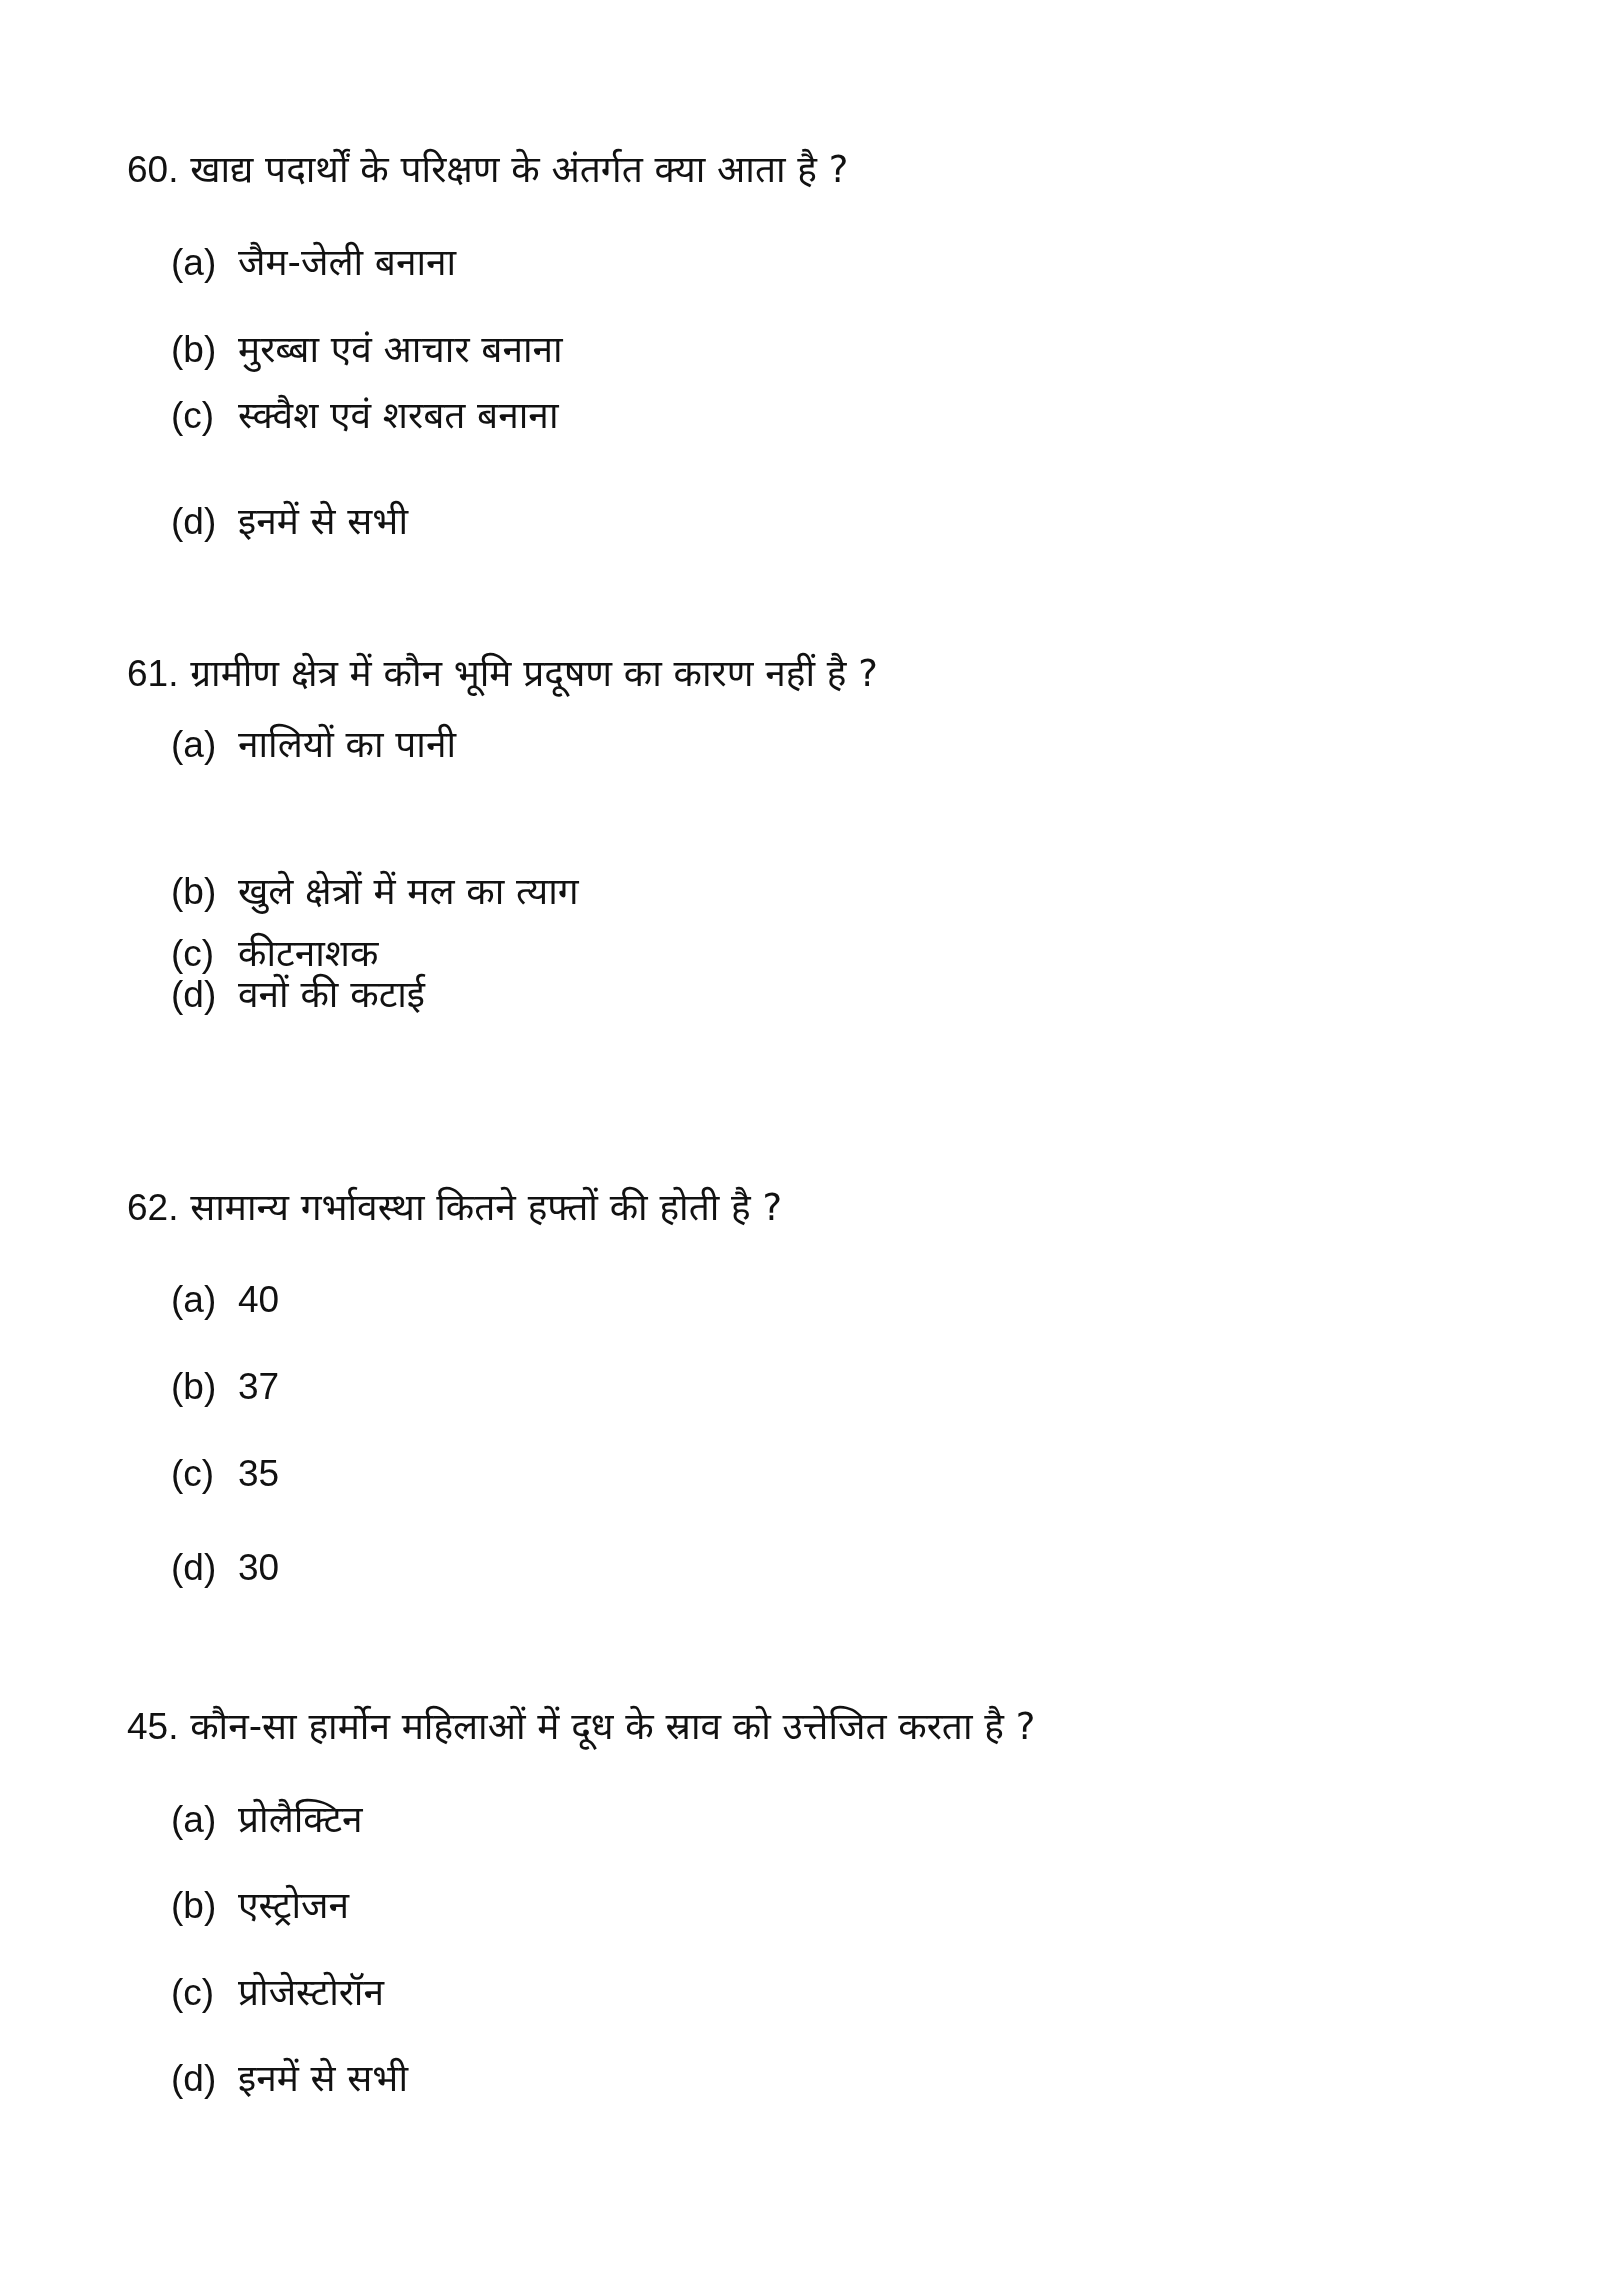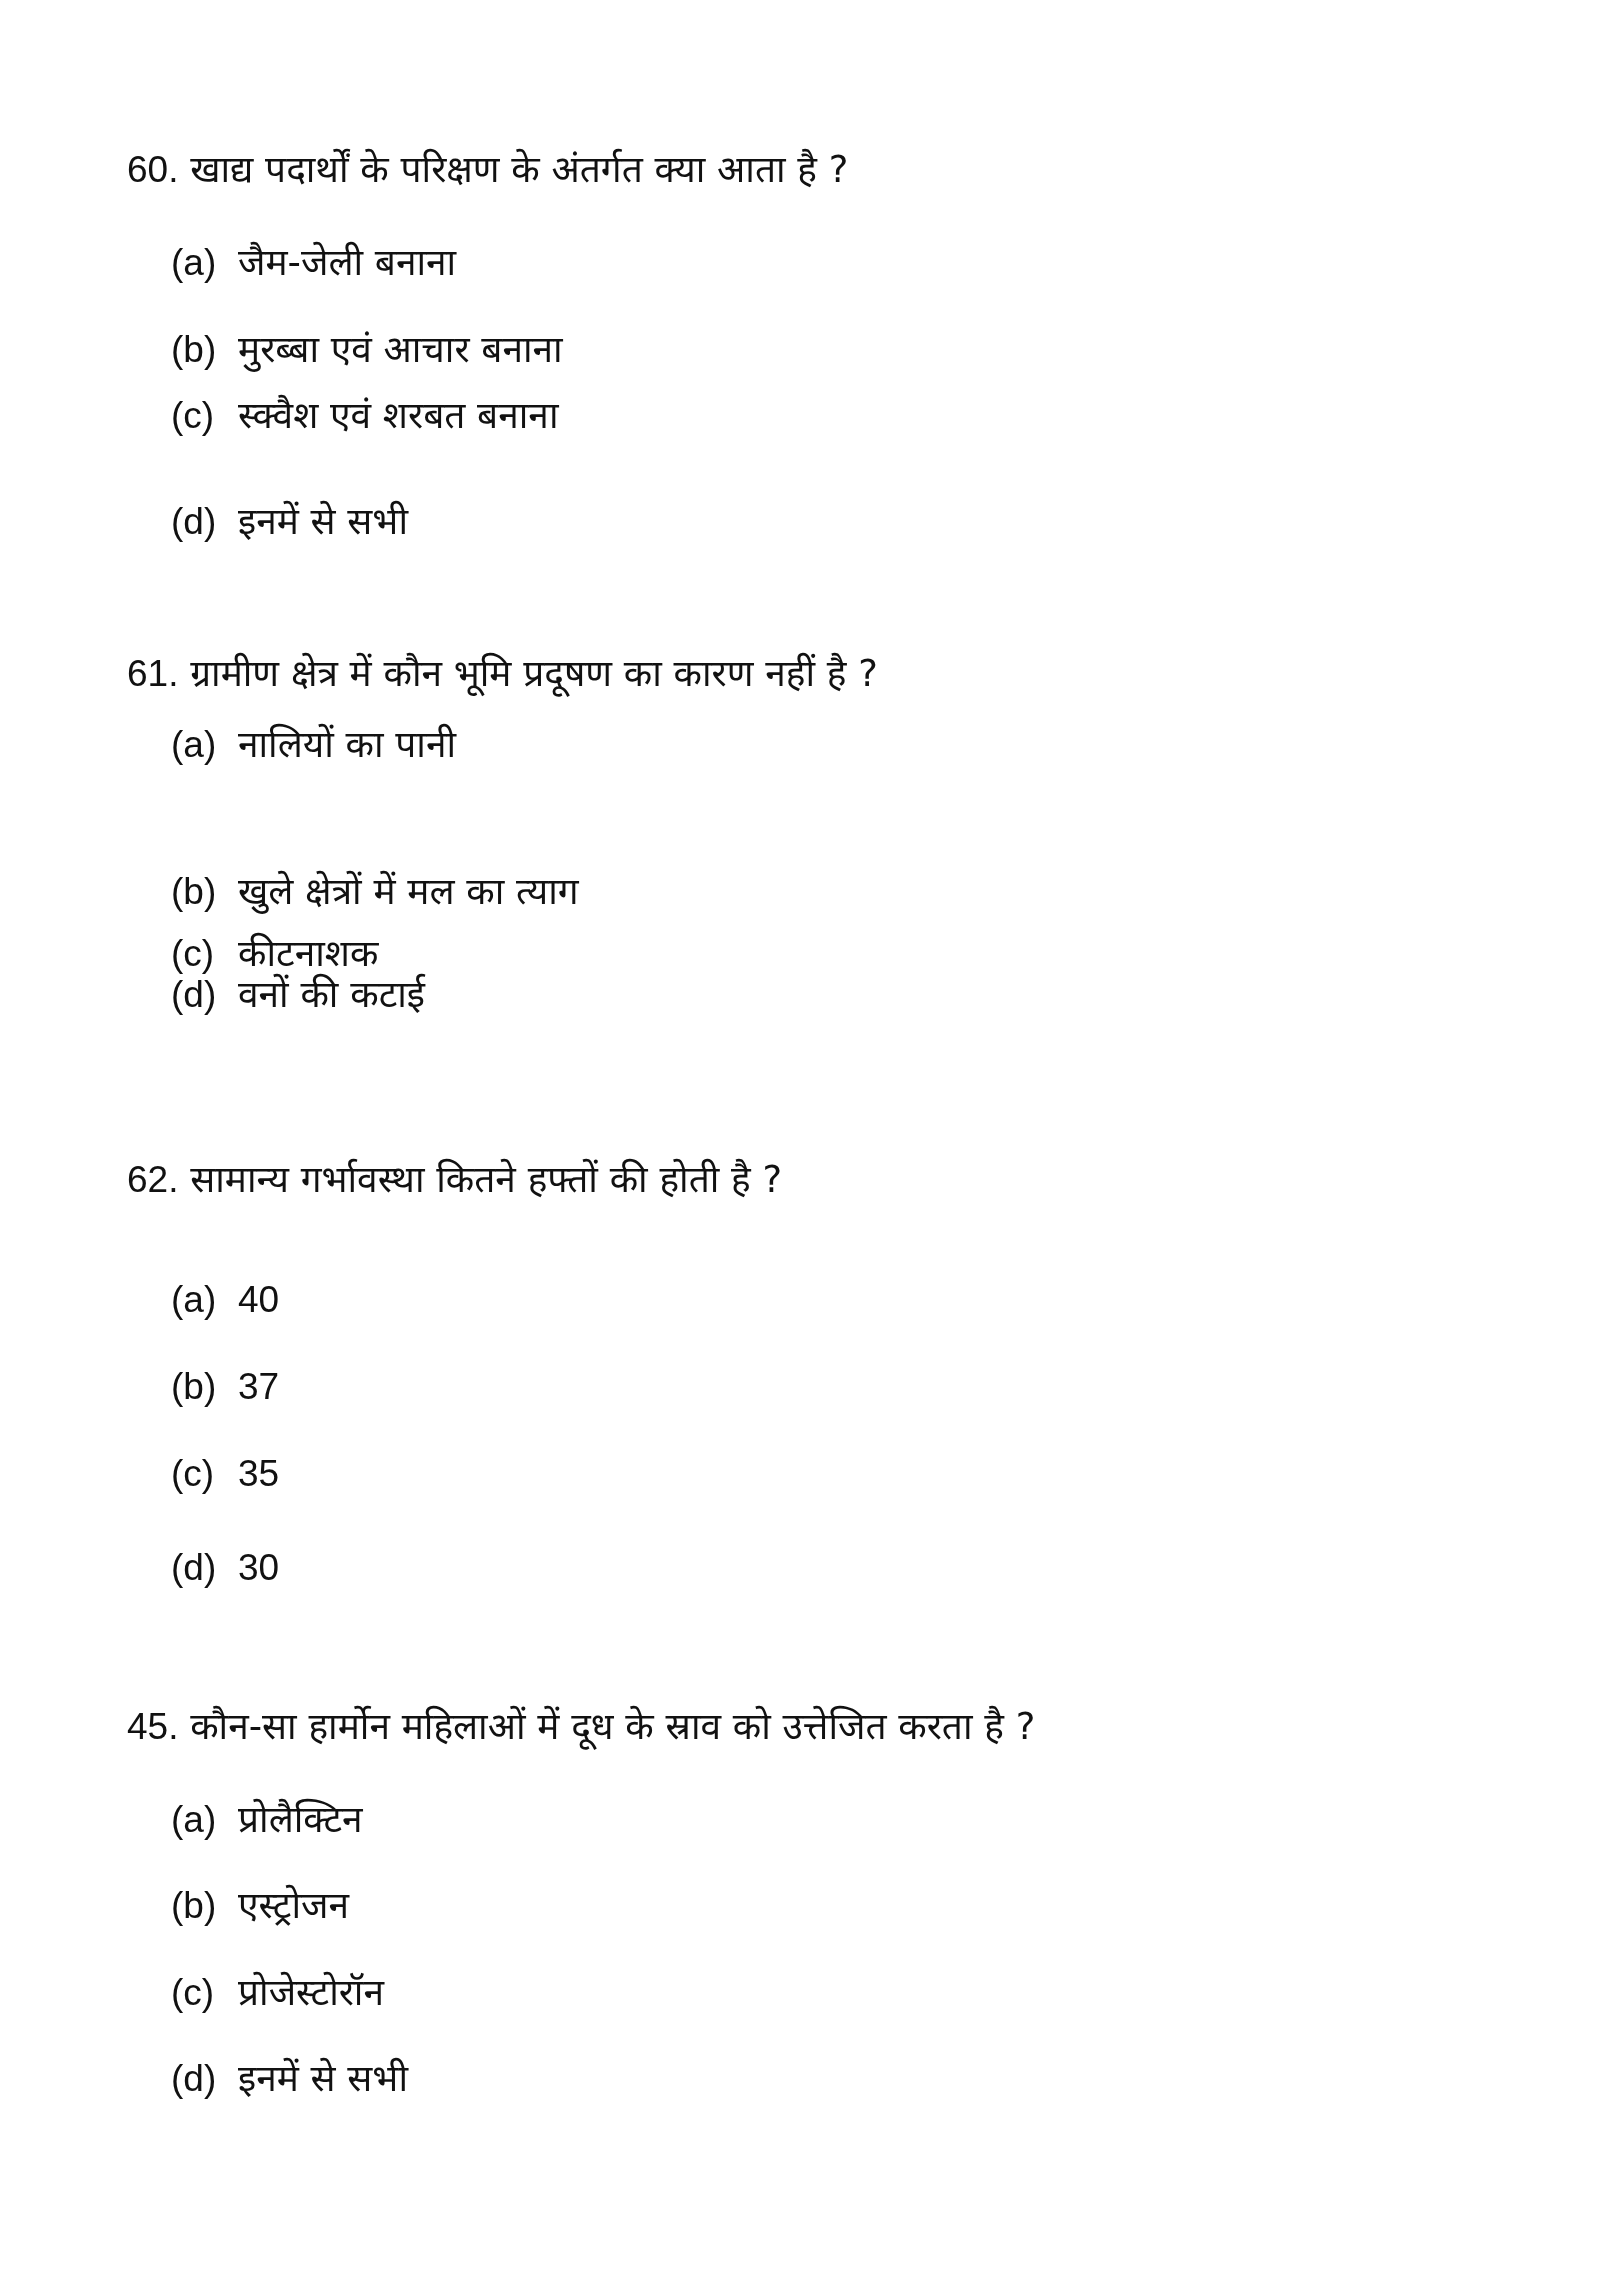--- a/index.html
+++ b/index.html
@@ -24,21 +24,21 @@
 
 <div class="q" style="top:650px">
   <span class="num">61.</span>
   <span>ग्रामीण क्षेत्र में कौन भूमि प्रदूषण का कारण नहीं है  ?</span>
 </div>
 <div class="opt" style="top:715px"><span class="lbl">(a)</span><span>नालियों का पानी</span></div>
 <div class="opt" style="top:862px"><span class="lbl">(b)</span><span>खुले क्षेत्रों में मल का त्याग</span></div>
 <div class="opt" style="top:924px"><span class="lbl">(c)</span><span>कीटनाशक</span></div>
 <div class="opt" style="top:965px"><span class="lbl">(d)</span><span>वनों की कटाई</span></div>
 
-<div class="q" style="top:1156px">
+<div class="q" style="top:1184px">
   <span class="num">62.</span>
   <span>सामान्य गर्भावस्था कितने हफ्तों की होती है  ?</span>
 </div>
 <div class="opt" style="top:1270px"><span class="lbl">(a)</span><span class="num">40</span></div>
 <div class="opt" style="top:1357px"><span class="lbl">(b)</span><span class="num">37</span></div>
 <div class="opt" style="top:1444px"><span class="lbl">(c)</span><span class="num">35</span></div>
 <div class="opt" style="top:1538px"><span class="lbl">(d)</span><span class="num">30</span></div>
 
 <div class="q" style="top:1703px">
   <span class="num">45.</span>

